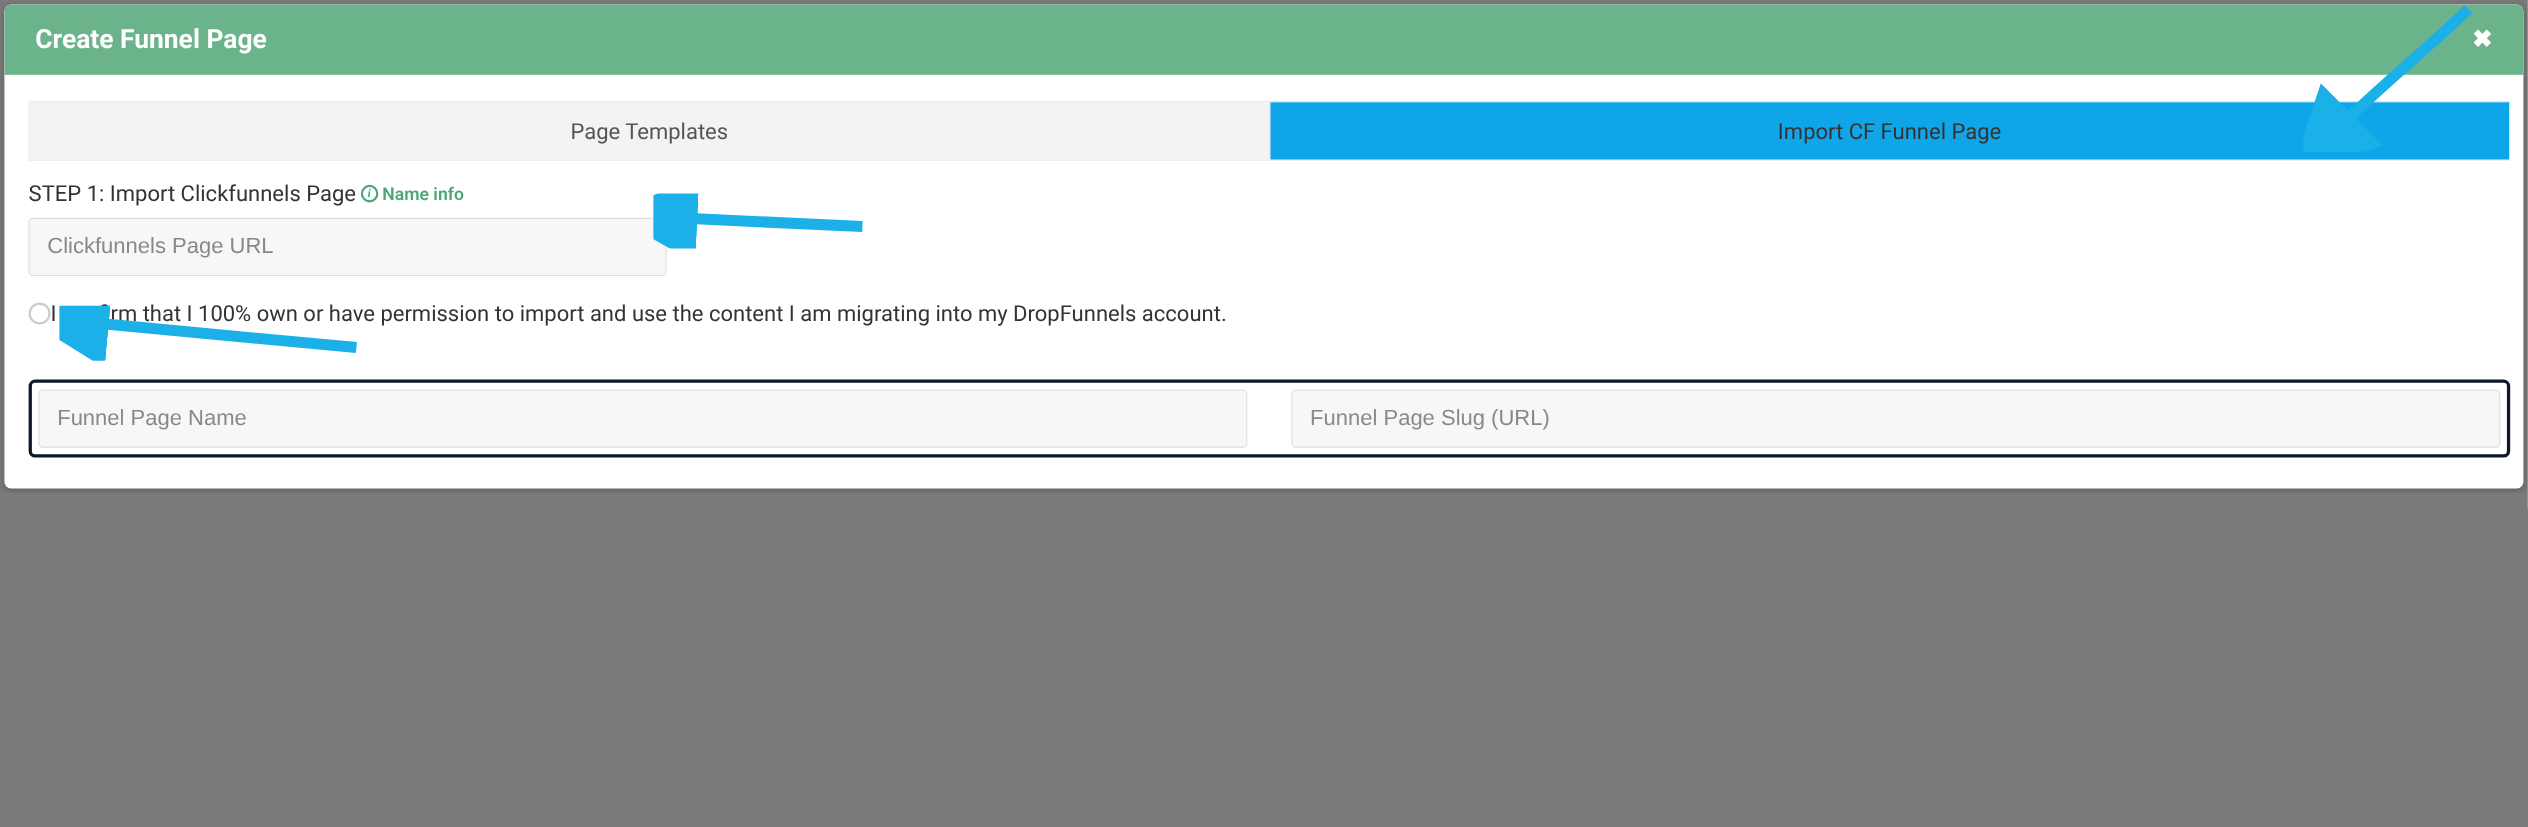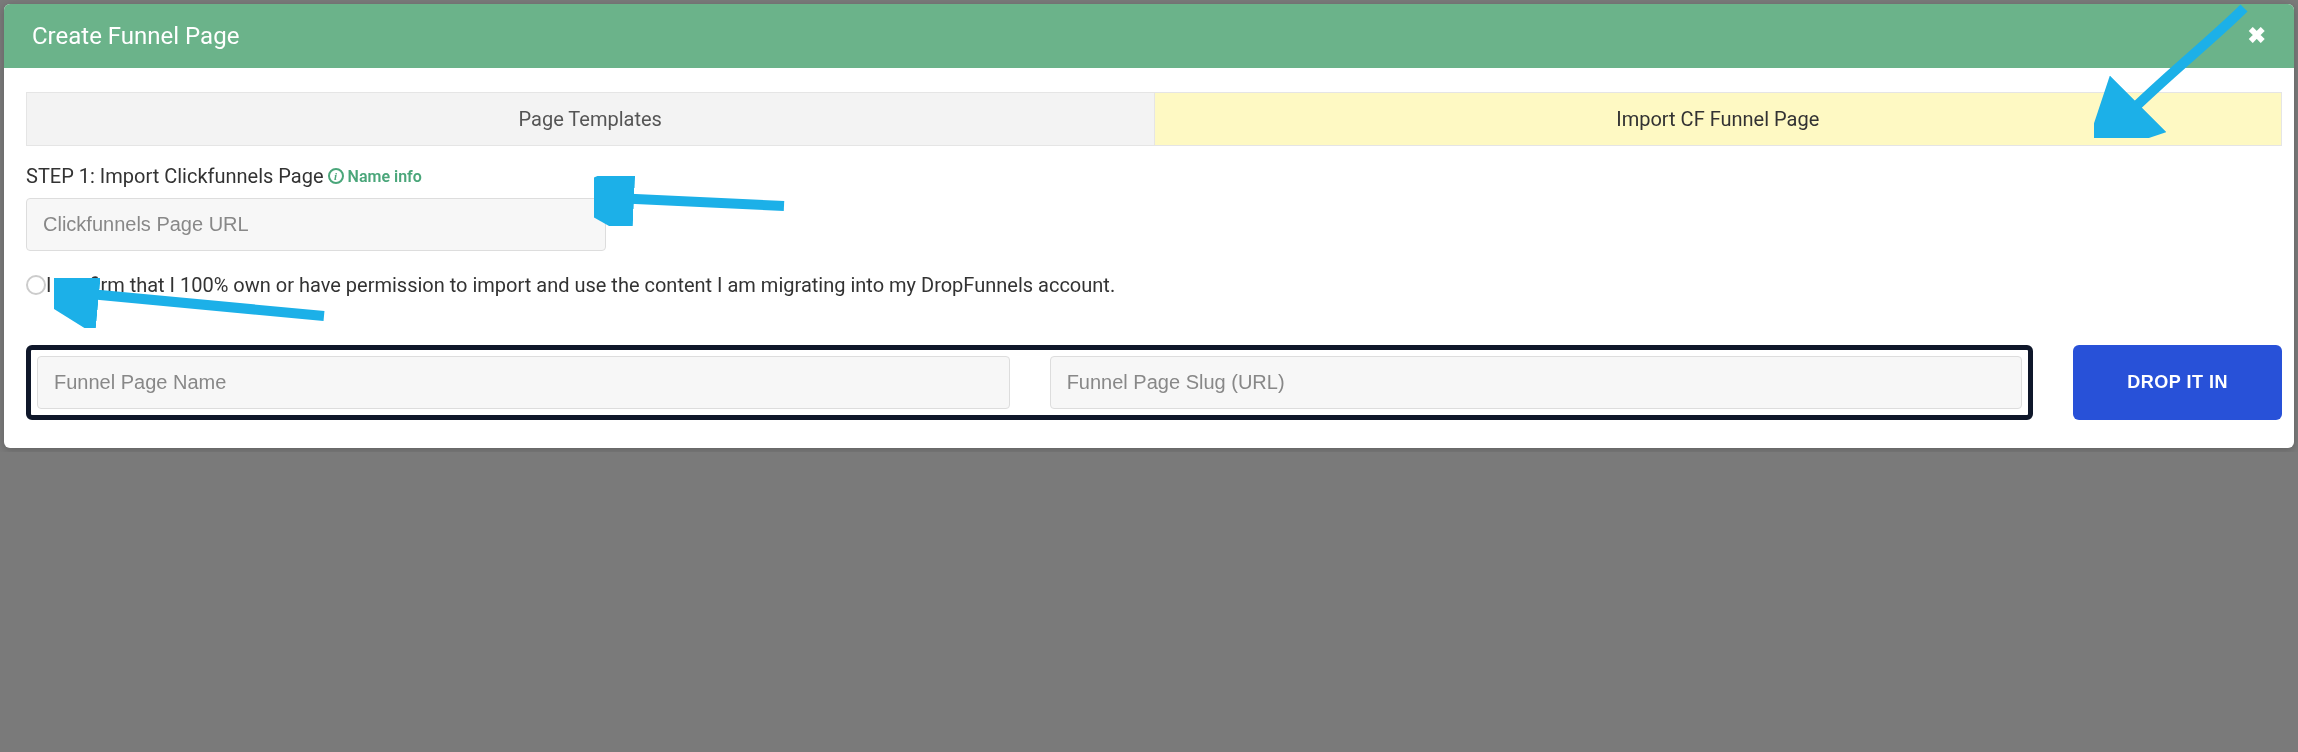--- a/index.html
+++ b/index.html
@@ -18,21 +18,21 @@
   .modal-header {
     background: #6bb38a;
     color: #fff;
     padding: 18px 28px;
     display: flex;
     justify-content: space-between;
     align-items: center;
   }
   .modal-title {
     font-size: 24px;
-    font-weight: 400;
+    font-weight: 700;
   }
   .close-btn {
     background: none;
     border: none;
     color: #fff;
     font-size: 22px;
     font-weight: bold;
     cursor: pointer;
     line-height: 1;
   }
@@ -50,21 +50,21 @@
     text-align: center;
     padding: 14px 10px;
     font-size: 20px;
     color: #555;
     cursor: pointer;
     background: #f3f3f3;
     border-right: 1px solid #e5e5e5;
   }
   .tab:last-child { border-right: none; }
   .tab.active {
-    background: #fef9c3;
+    background: #0ea5e9;
     color: #333;
   }
   .step-label {
     font-size: 20px;
     color: #333;
     margin-bottom: 10px;
     display: flex;
     align-items: center;
     gap: 4px;
   }
@@ -120,21 +120,21 @@
   }
   .step2-row {
     display: flex;
     gap: 40px;
     align-items: stretch;
   }
   .name-inputs {
     flex: 1;
     display: flex;
     gap: 40px;
-    border: 5px solid #0f172a;
+    border: 3px solid #0f172a;
     border-radius: 6px;
     padding: 6px;
   }
   .name-inputs .input { flex: 1; }
   .drop-btn {
     background: #2851d8;
     color: #fff;
     border: none;
     border-radius: 6px;
     font-size: 18px;
@@ -184,21 +184,20 @@
       <input type="radio" class="radio" style="">
       <span>I confirm that I 100% own or have permission to import and use the content I am migrating into my DropFunnels account.</span>
     </div>
 
 
     <div class="step2-row">
       <div class="name-inputs">
         <input class="input" type="text" placeholder="Funnel Page Name" style="">
         <input class="input" type="text" placeholder="Funnel Page Slug (URL)" style="">
       </div>
-      <button class="drop-btn">DROP IT IN</button>
     </div>
 
     <svg class="arrow" style="right:40px; top:-70px;" width="160" height="140" viewBox="0 0 160 140">
       <defs>
           <marker id="ah1" markerWidth="8" markerHeight="8" refX="2" refY="4" orient="auto">
             <polygon points="0 0, 8 4, 0 8" fill="#1cb0e8"></polygon>
           </marker>
         </defs>
       <path d="M150,10 C120,40 70,80 30,120" stroke="#1cb0e8" stroke-width="10" fill="none" marker-end="url(#ah1)"></path>
     </svg>

